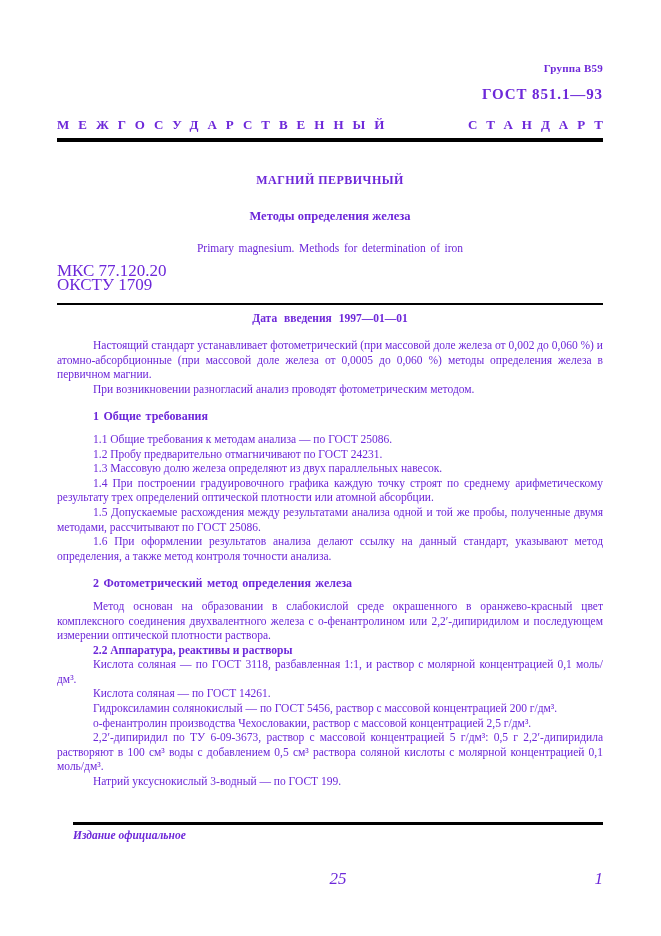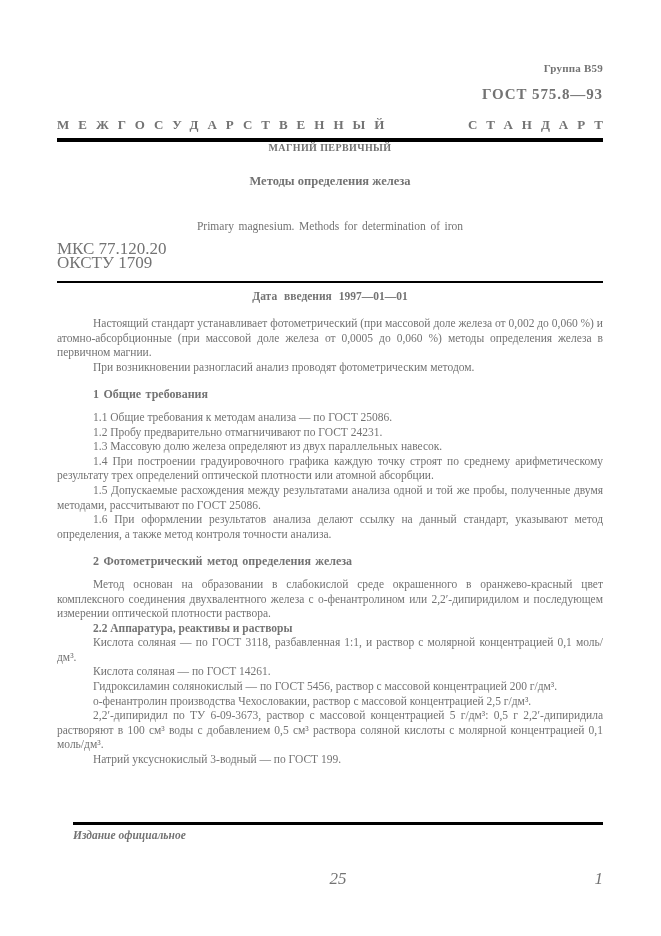--- a/index.html
+++ b/index.html
@@ -1,17 +1,17 @@
 <!DOCTYPE html>
 <html><head>
 <meta charset="utf-8">
 <style>
   html,body{margin:0;padding:0;background:#777;}
   .page{
-    width:661px;height:936px;background:#ffffff;color:#737373;
+    width:661px;height:936px;background:#ffffff;color:#6d28d9;
     position:relative;margin:0 auto;overflow:hidden;
     font-family:"Liberation Serif","DejaVu Serif",serif;
     box-sizing:border-box;
   }
   .content{padding:0 58px 0 57px;}
   
   .top-ids{margin-top:62px;text-align:right;}
   .group-label{font-size:11px;font-weight:bold;letter-spacing:.02em;}
   .standard-number{font-size:15px;font-weight:bold;margin-top:12px;letter-spacing:.06em;}
   
@@ -19,43 +19,43 @@
     margin-top:14px;display:flex;justify-content:space-between;align-items:center;
     font-weight:bold;font-size:13px;white-space:nowrap;
   }
   .masthead .w{letter-spacing:9px;}
   .masthead .w:last-child{margin-right:-9px;}
   .rule-thick{height:4px;background:#000;margin-top:5px;}
   .rule-mid{height:2px;background:#000;}
   .rule-footer{height:3px;background:#000;}
   
   .title-block{text-align:center;}
-  .doc-title{font-size:10px;font-weight:bold;letter-spacing:.04em;}
+  .doc-title{font-size:12px;font-weight:bold;margin-top:31px;letter-spacing:.04em;}
   .doc-subtitle{font-size:12.5px;font-weight:bold;margin-top:21px;}
-  .doc-subtitle-en{font-size:11.5px;margin-top:31px;word-spacing:.15em;}
+  .doc-subtitle-en{font-size:11.5px;margin-top:18px;word-spacing:.15em;}
   
   .codes{font-size:17px;margin-top:10px;line-height:14px;}
   .codes div{margin:0;}
   .codes-rule{margin-top:11px;}
   .effective-date{font-size:11.5px;font-weight:bold;text-align:center;margin-top:7px;word-spacing:.35em;}
   
   .body-text{font-size:11.5px;line-height:14.6px;text-align:justify;margin-top:14px;}
   .body-text p{margin:0;text-indent:36px;}
   .sec-heading{font-size:12px;font-weight:bold;margin:13px 0 8px 36px;text-indent:0;word-spacing:.12em;}
   .sub-heading{font-weight:bold;margin:0;text-indent:36px;}
 </style>
 </head>
 <body>
 
 <div class="page">
   <div class="content">
 
     <div class="top-ids">
       <div class="group-label">Группа В59</div>
-      <div class="standard-number">ГОСТ  575.8—93</div>
+      <div class="standard-number">ГОСТ  851.1—93</div>
     </div>
 
     <div class="masthead">
       <span class="w">МЕЖГОСУДАРСТВЕННЫЙ</span>
       <span class="w">СТАНДАРТ</span>
     </div>
     <div class="rule-thick"></div>
 
     <div class="title-block">
       <div class="doc-title">МАГНИЙ ПЕРВИЧНЫЙ</div>

